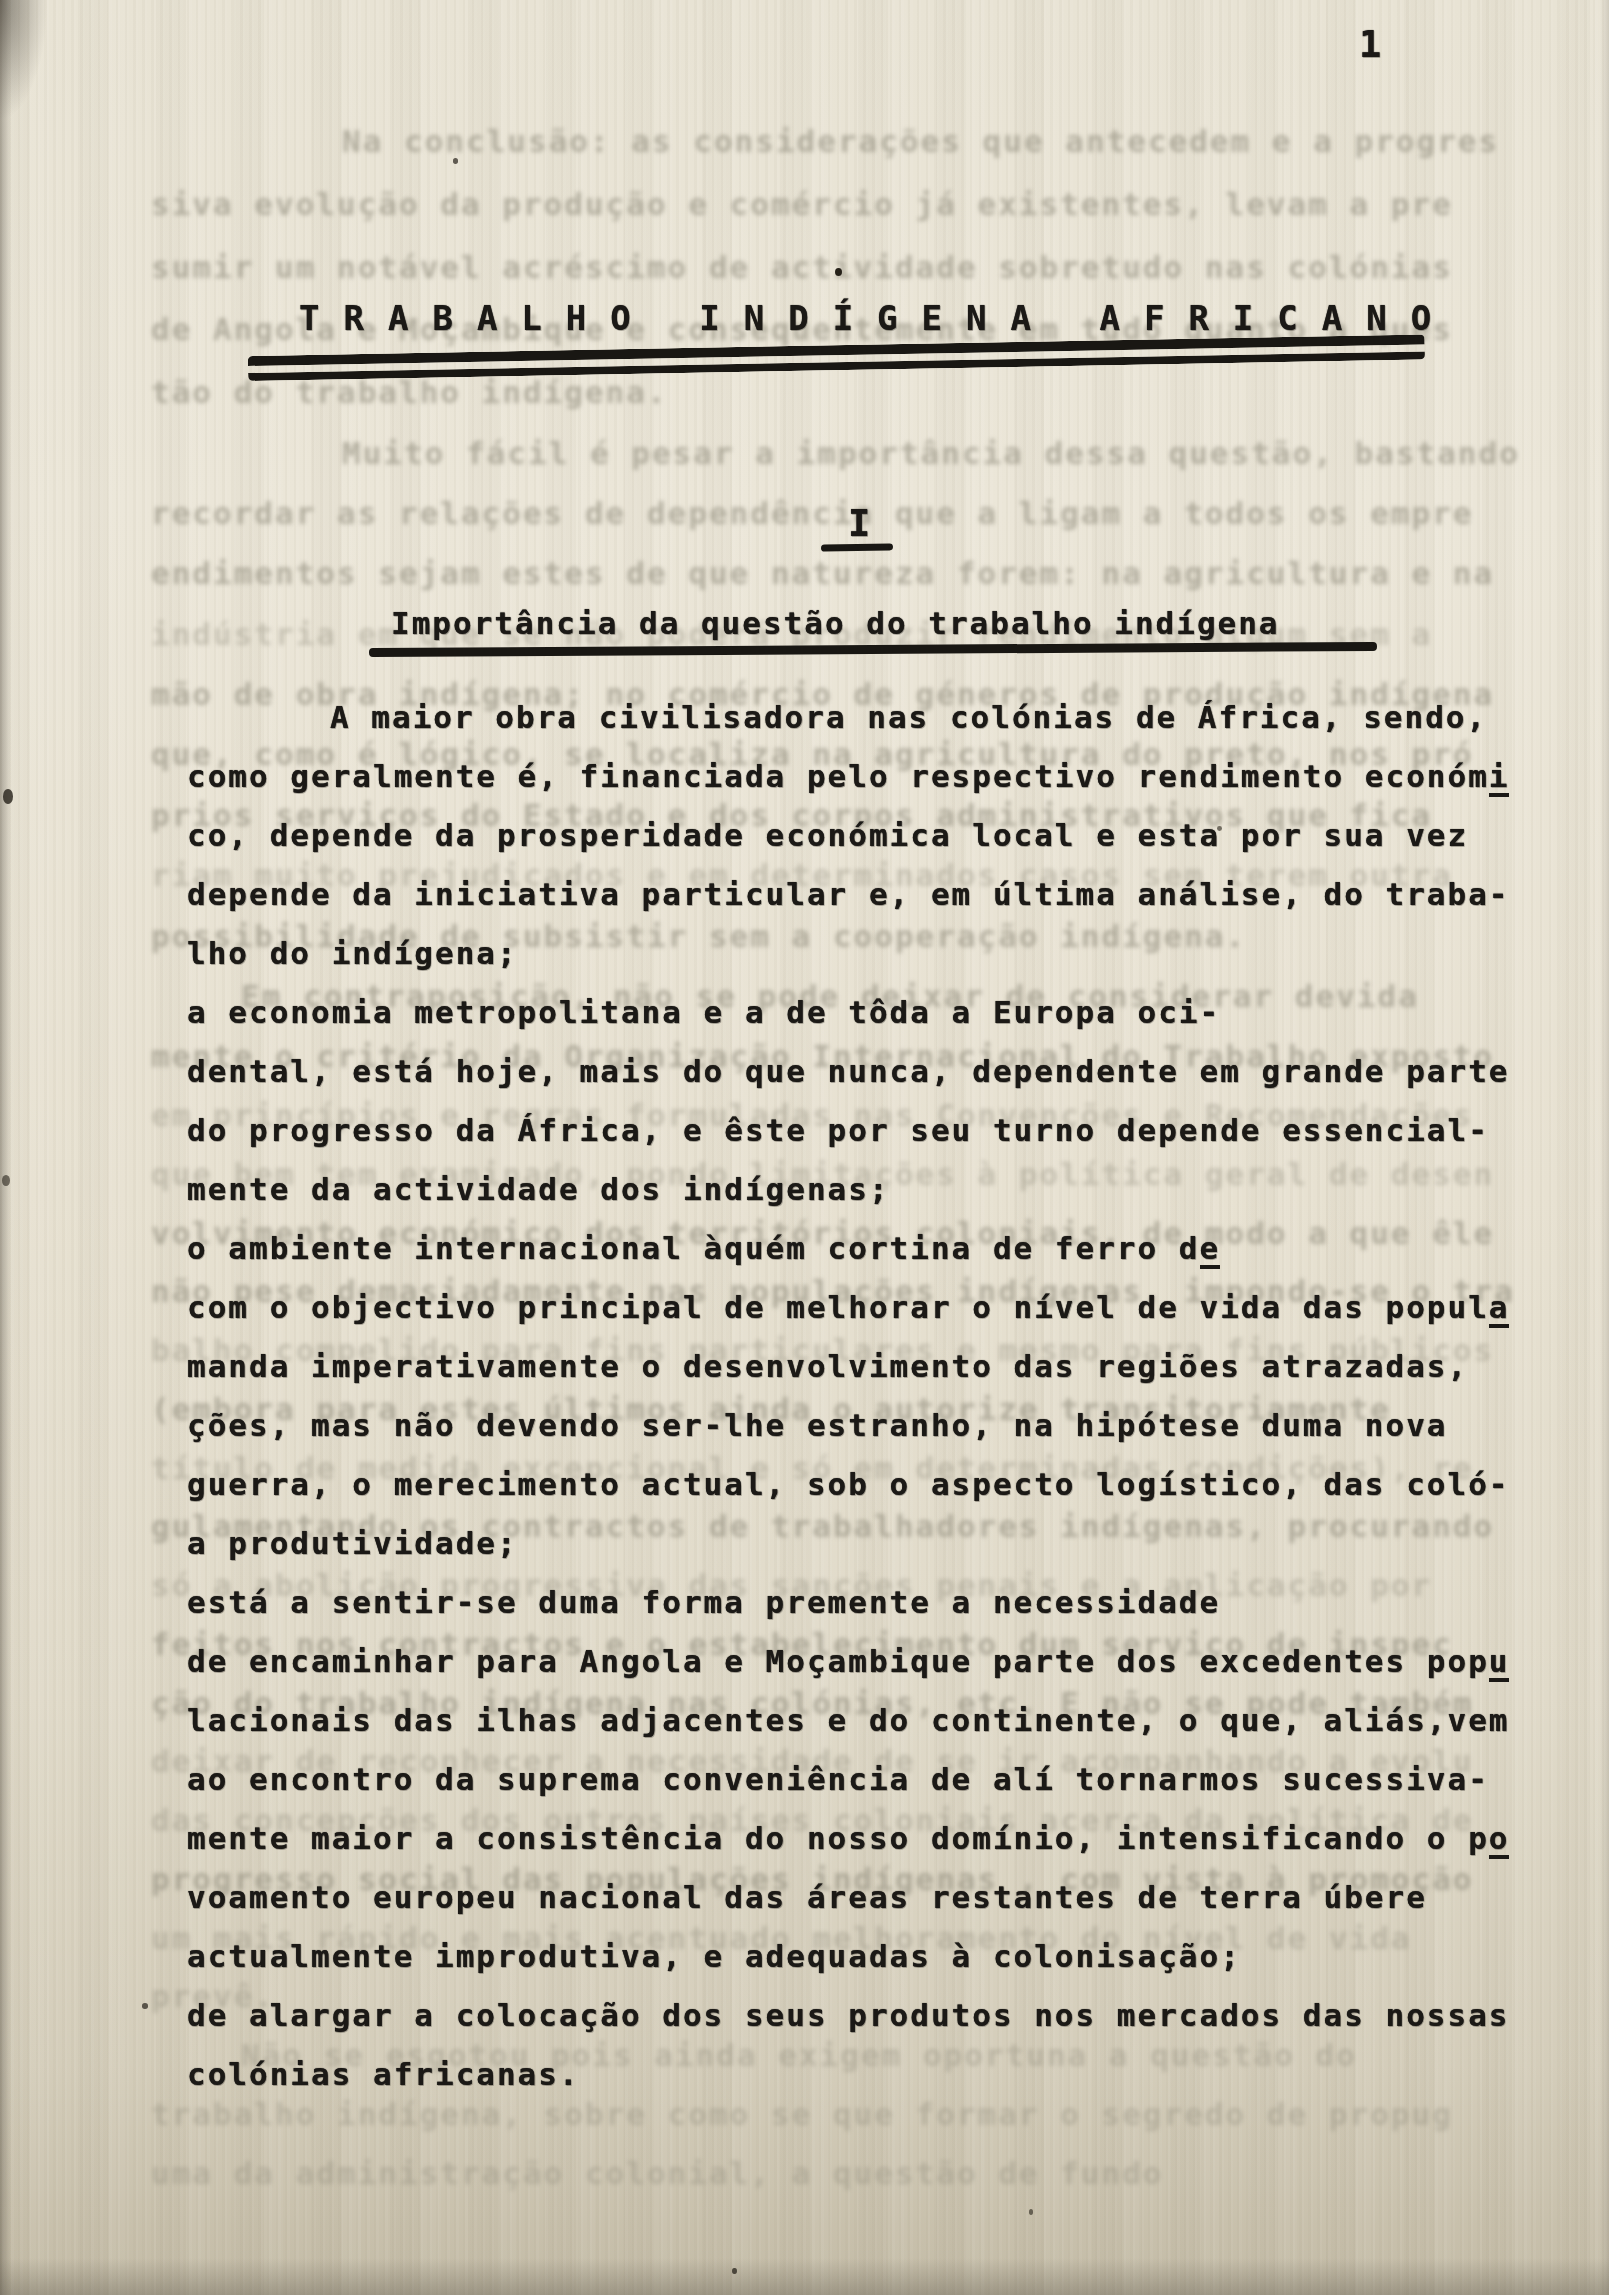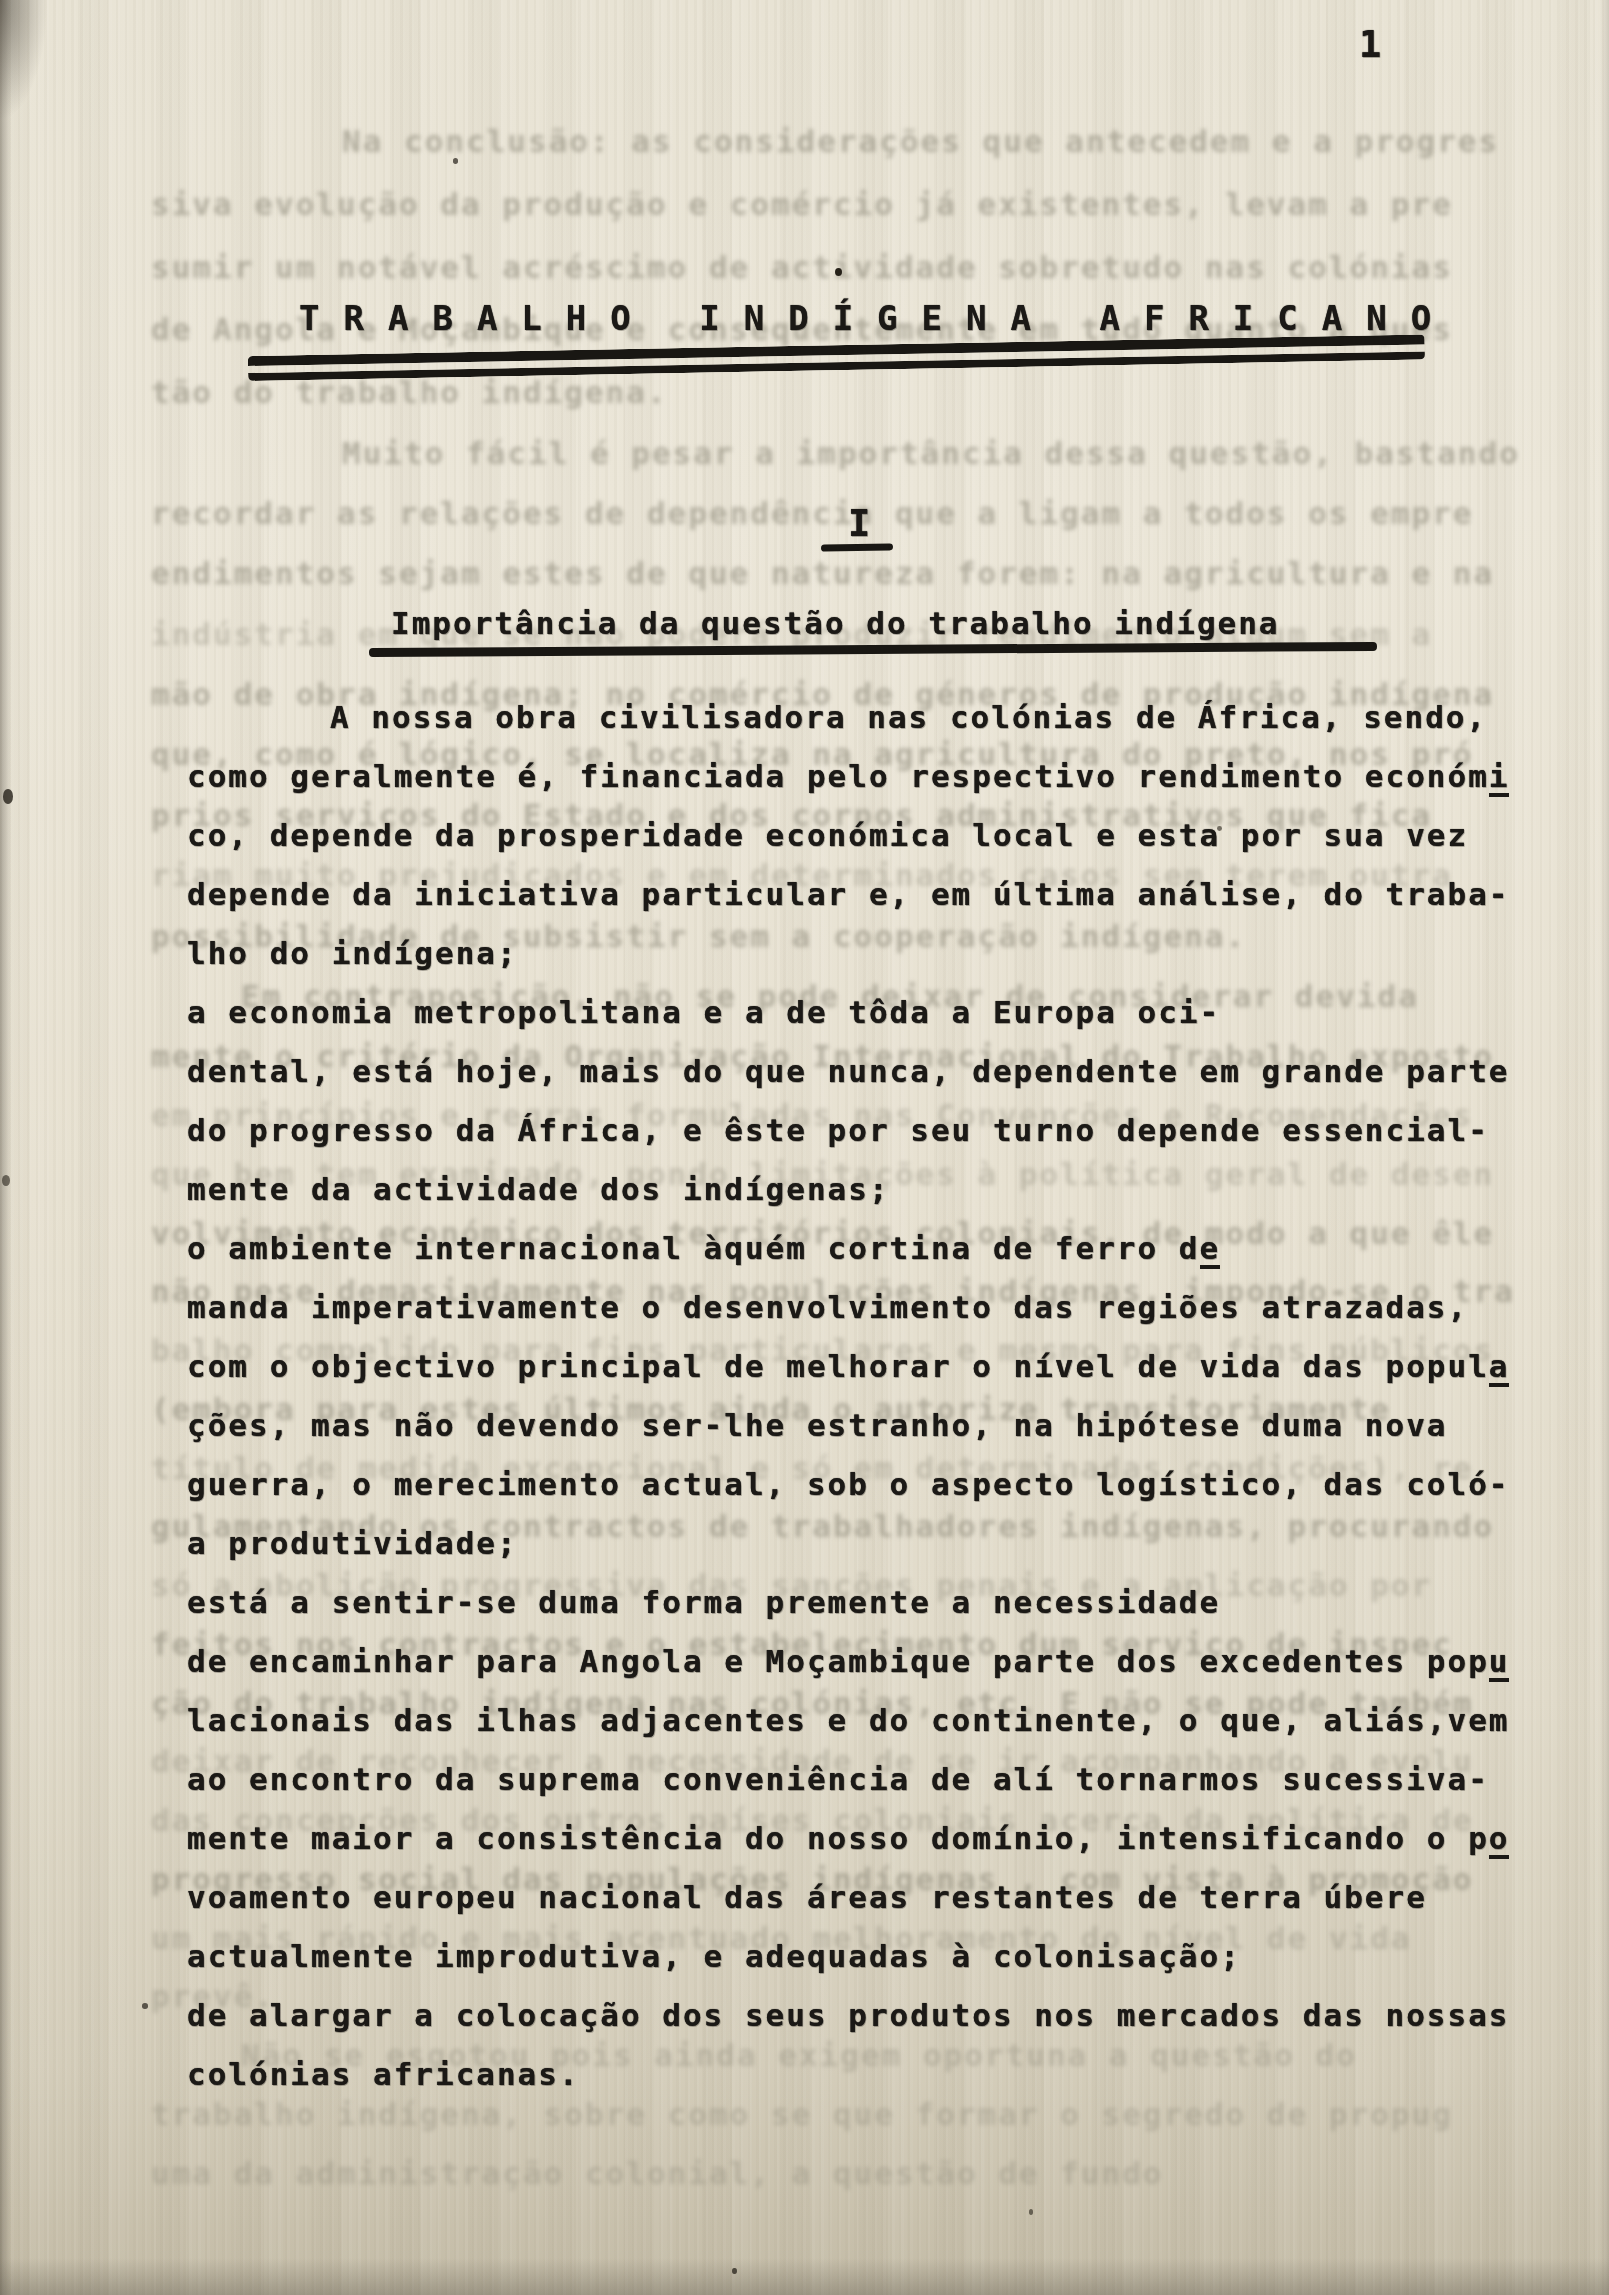--- a/index.html
+++ b/index.html
@@ -90,32 +90,32 @@
   <div class="ink doctitle" style="top:298px;left:299px">TRABALHO INDÍGENA AFRICANO</div>
   <div class="dblrule" style="top:356px;left:248px;width:1177px"></div>
 
   <div class="ink numeral" style="top:502px;left:848px">I</div>
   <div class="rule" style="top:544px;left:821px;width:72px;height:7.2px;transform:rotate(-1deg)"></div>
 
   <div class="ink secheading" style="top:605px;left:391px">Importância da questão do trabalho indígena</div>
   <div class="rule" style="top:645px;left:369px;width:1008px;height:8.9px;transform:rotate(-0.35deg)"></div>
 
   <div class="bodytext">
-    <div class="ln ind1"><span>A nossa obra civilisadora nas colónias de África, sendo,</span><span class="u"></span></div>
+    <div class="ln ind1"><span>A maior obra civilisadora nas colónias de África, sendo,</span><span class="u"></span></div>
     <div class="ln"><span>como geralmente é, financiada pelo respectivo rendimento económ</span><span class="u">i</span></div>
     <div class="ln"><span>co, depende da prosperidade económica local e esta por sua vez</span></div>
     <div class="ln"><span>depende da iniciativa particular e, em última análise, do traba-</span></div>
     <div class="ln"><span>lho do indígena;</span></div>
     <div class="ln ind2"><span>a economia metropolitana e a de tôda a Europa oci-</span></div>
     <div class="ln"><span>dental, está hoje, mais do que nunca, dependente em grande parte</span></div>
     <div class="ln"><span>do progresso da África, e êste por seu turno depende essencial-</span></div>
     <div class="ln"><span>mente da actividade dos indígenas;</span></div>
     <div class="ln ind2"><span>o ambiente internacional àquém cortina de ferro d</span><span class="u">e</span></div>
+    <div class="ln"><span>com o objectivo principal de melhorar o nível de vida das popul</span><span class="u">a</span></div>
     <div class="ln"><span>manda imperativamente o desenvolvimento das regiões atrazadas,</span></div>
-    <div class="ln"><span>com o objectivo principal de melhorar o nível de vida das popul</span><span class="u">a</span></div>
     <div class="ln"><span>ções, mas não devendo ser-lhe estranho, na hipótese duma nova</span></div>
     <div class="ln"><span>guerra, o merecimento actual, sob o aspecto logístico, das coló-</span></div>
     <div class="ln"><span>a produtividade;</span></div>
     <div class="ln ind2"><span>está a sentir-se duma forma premente a necessidade</span></div>
     <div class="ln"><span>de encaminhar para Angola e Moçambique parte dos excedentes pop</span><span class="u">u</span></div>
     <div class="ln"><span>lacionais das ilhas adjacentes e do continente, o que, aliás,vem</span></div>
     <div class="ln"><span>ao encontro da suprema conveniência de alí tornarmos sucessiva-</span></div>
     <div class="ln"><span>mente maior a consistência do nosso domínio, intensificando o p</span><span class="u">o</span></div>
     <div class="ln"><span>voamento europeu nacional das áreas restantes de terra úbere</span></div>
     <div class="ln"><span>actualmente improdutiva, e adequadas à colonisação;</span></div>

